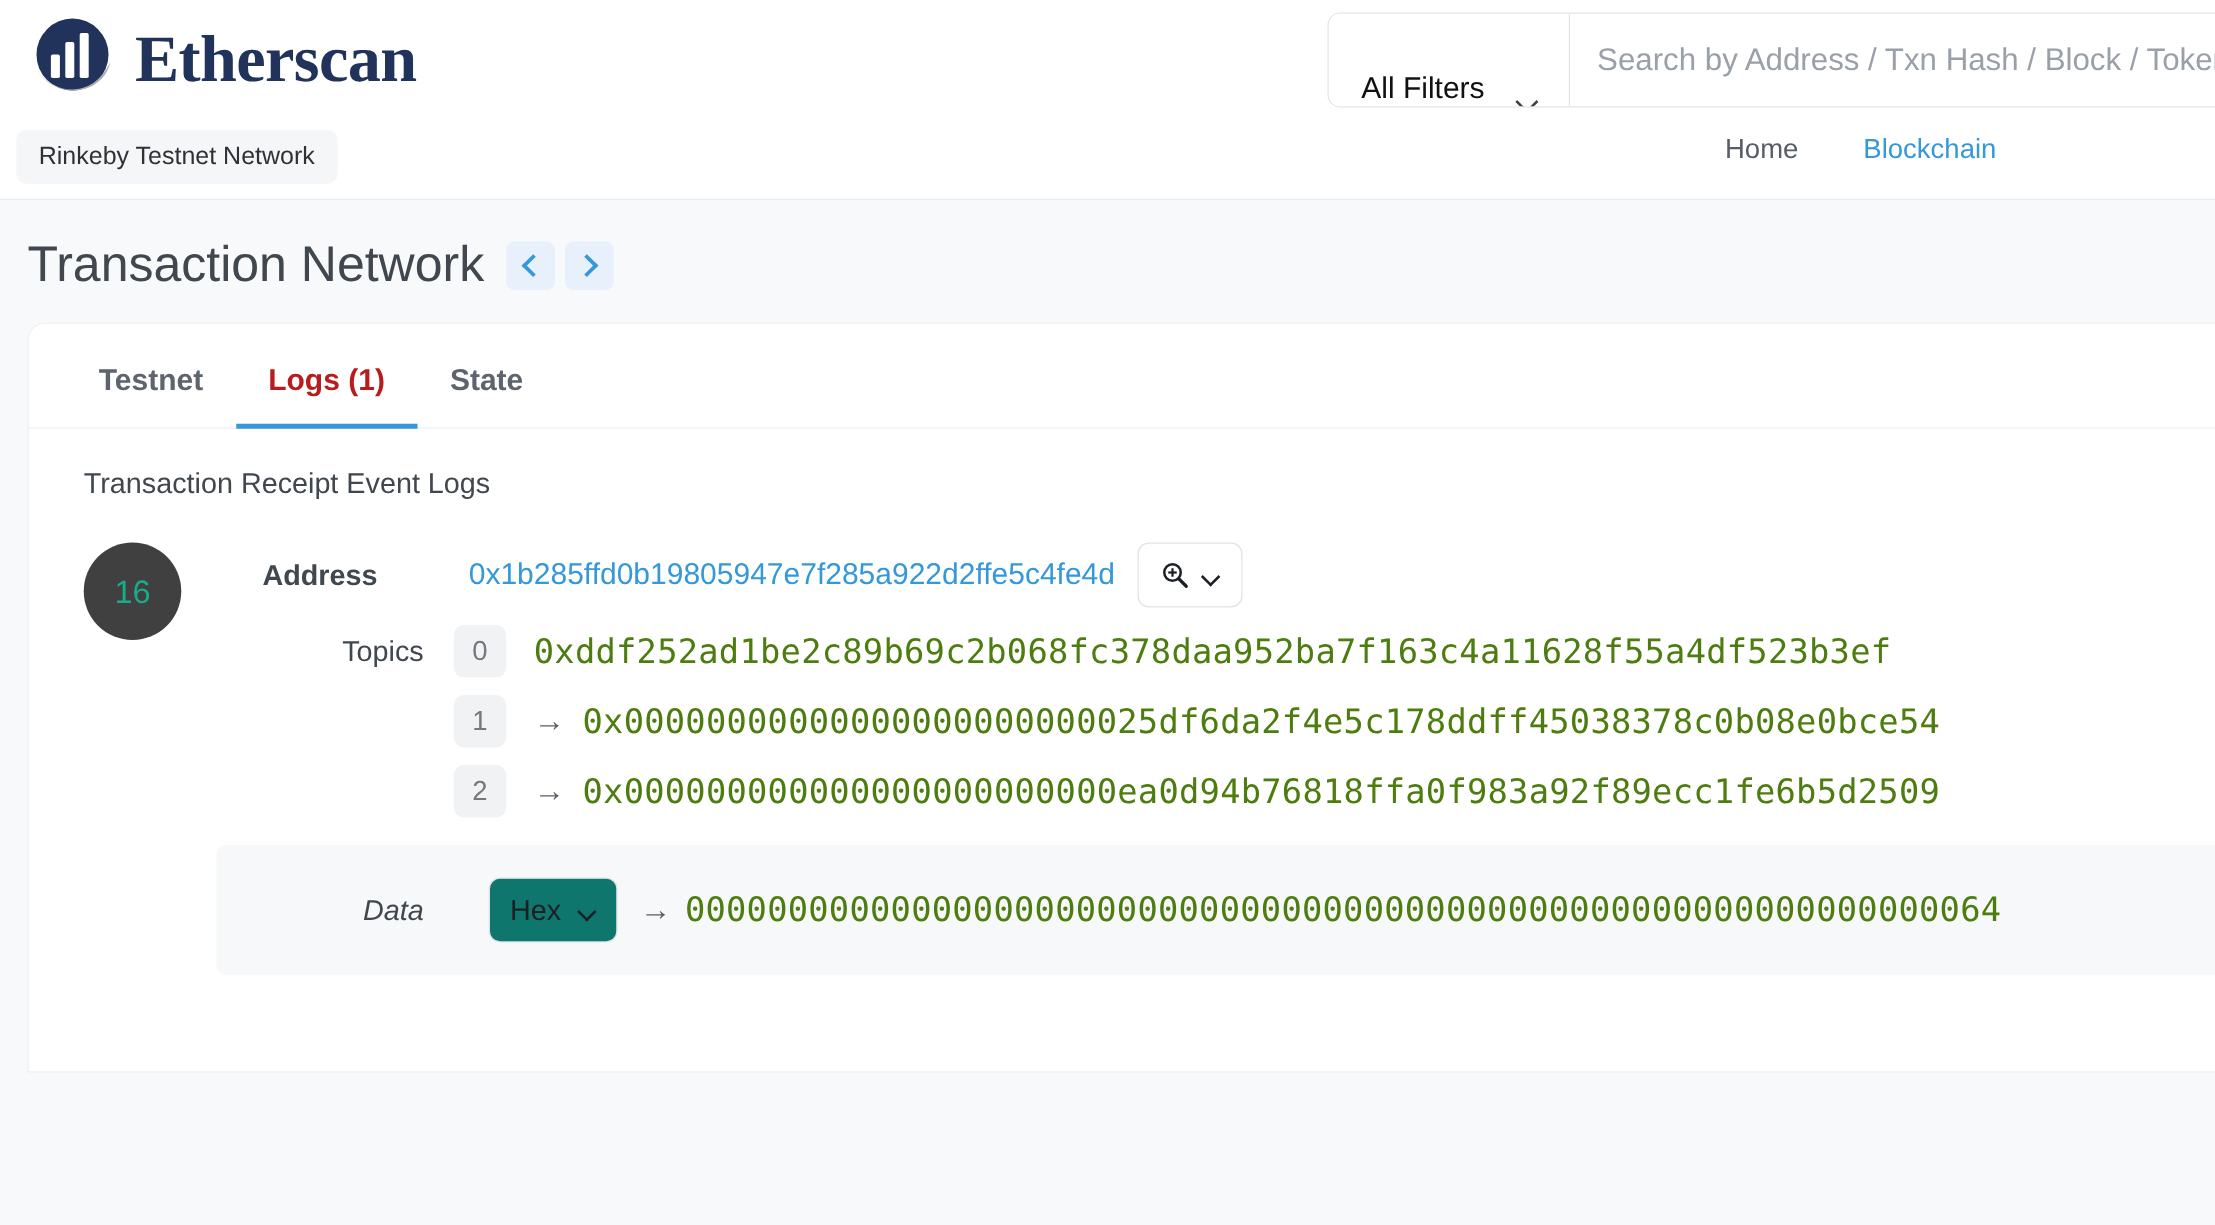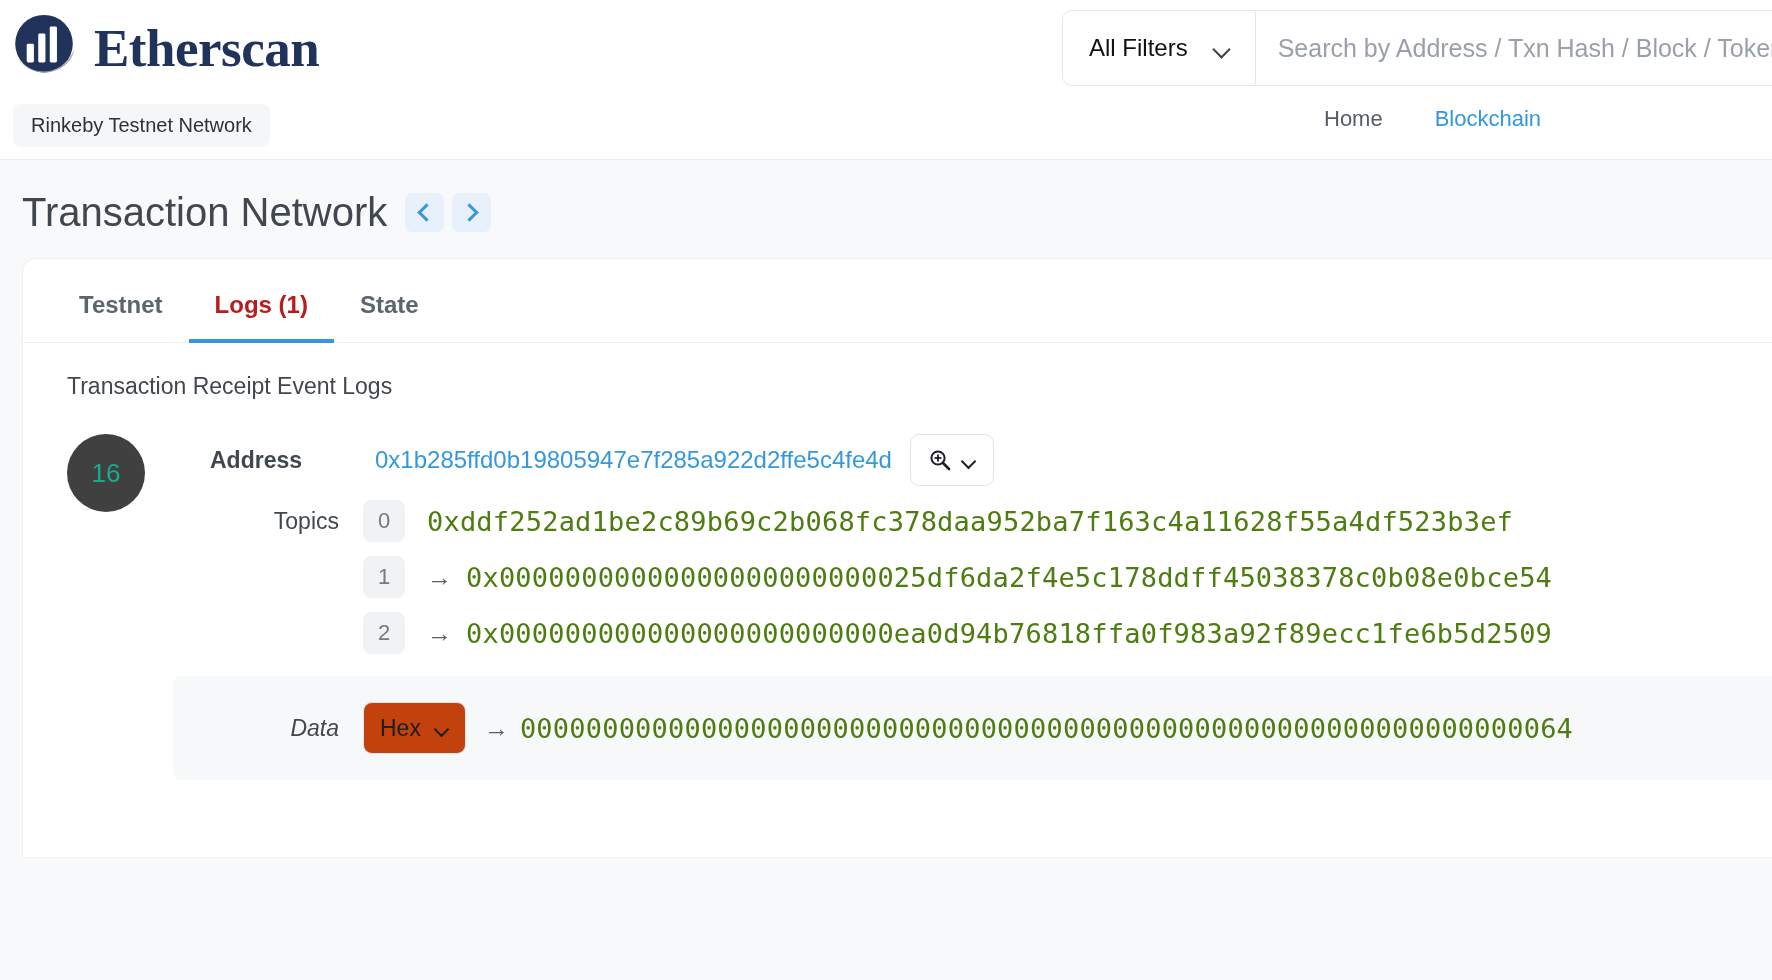--- a/index.html
+++ b/index.html
@@ -15,21 +15,21 @@
 
   
   .header {
     position: relative;
     height: 160px;
     background: #ffffff;
     border-bottom: 1px solid #e9ecef;
   }
   .brand {
     position: absolute;
-    left: 8px;
+    left: 22px;
     top: 12px;
     display: flex;
     align-items: center;
     gap: 14px;
   }
   .brand-logo { width: 72px; height: 72px; display: block; }
   .brand-name {
     font-family: "Liberation Serif", serif;
     font-size: 53px;
     font-weight: 700;
@@ -57,21 +57,21 @@
     align-items: stretch;
     height: 76px;
     border: 1px solid #e3e6ea;
     border-radius: 10px;
     background: #fff;
     width: 820px;
     overflow: hidden;
   }
   .filter-select {
     display: flex;
-    align-items: center;
+    align-items: flex-end;
     gap: 26px;
     padding: 0 24px 0 26px;
     border-right: 1px solid #e3e6ea;
     font-size: 24px;
     color: #111;
     white-space: nowrap;
     cursor: pointer;
     background: #fff;
   }
   .chev {
@@ -96,21 +96,21 @@
     font-size: 25px;
     font-family: "Liberation Sans", sans-serif;
     color: #8a9099;
     background: transparent;
   }
   .search-input::placeholder { color: #9aa0a8; }
 
   .topnav {
     position: absolute;
     top: 106px;
-    left: 1324px;
+    left: 1380px;
     display: flex;
     gap: 52px;
     font-size: 22px;
     white-space: nowrap;
   }
   .topnav a { text-decoration: none; color: #575d66; }
   .topnav a.active-link { color: #3498db; }
 
   
   .page {
@@ -278,30 +278,31 @@
   .data-block {
     background: #f7f8f9;
     border-radius: 8px;
     margin-top: 22px;
     padding: 26px 0 26px 0;
     display: flex;
     align-items: center;
   }
   .hex-select {
     border: 1px solid #dfe3e8;
-    background: #c2410c;
+    background: #0f766e;
     border-radius: 9px;
     height: 52px;
     padding: 0 16px;
     display: flex;
     align-items: center;
     gap: 14px;
     font-size: 23px;
     color: #1c1f23;
     cursor: pointer;
+    margin-left: 28px;
   }
 </style>
 </head>
 <body>
 
 <div class="header">
 
   <div class="brand">
     <svg class="brand-logo" viewBox="0 0 100 100">
       <circle cx="50" cy="44" r="40" fill="#21325b"></circle>

